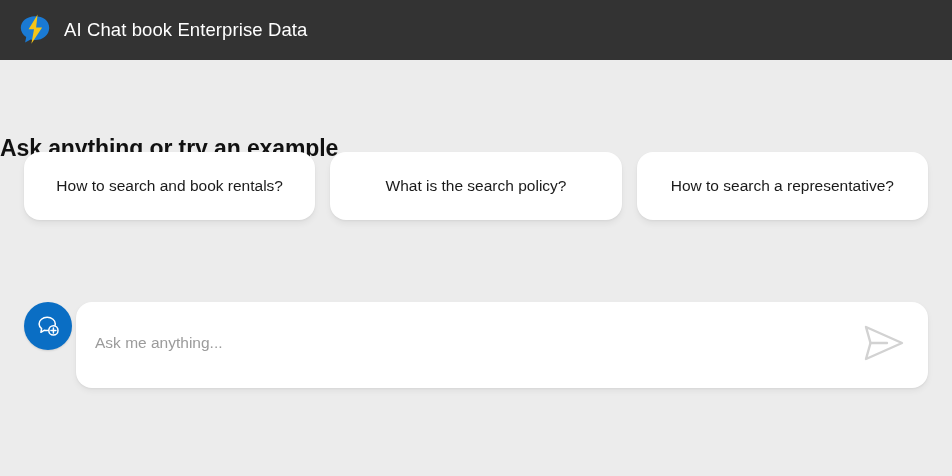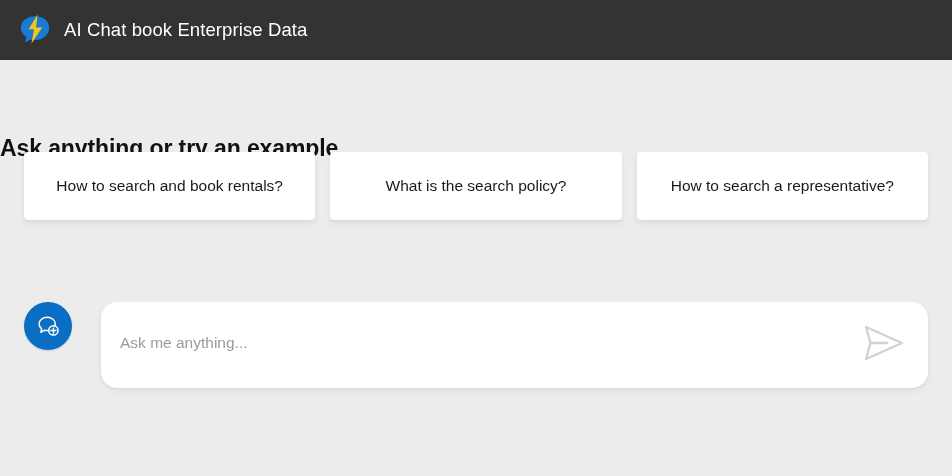--- a/index.html
+++ b/index.html
@@ -68,21 +68,21 @@
     left: 24px;
     top: 92px;
     width: 904px;
     display: flex;
     gap: 15px;
   }
   .example-card {
     flex: 1 1 0;
     height: 68px;
     background: #ffffff;
-    border-radius: 4px;
+    border-radius: 16px;
     box-shadow: 0 4px 6px rgba(0,0,0,0.055), 0 1px 2px rgba(0,0,0,0.05);
     display: flex;
     align-items: center;
     justify-content: center;
     text-align: center;
     padding: 0 2px;
     box-sizing: border-box;
     cursor: pointer;
   }
   .example-card-text {
@@ -92,21 +92,21 @@
   }
 
   
   .composer {
     position: absolute;
     left: 24px;
     top: 242px;
     width: 904px;
     display: flex;
     align-items: flex-start;
-    gap: 29px;
+    gap: 4px;
   }
   .new-chat-button {
     width: 48px;
     height: 48px;
     flex: 0 0 48px;
     border-radius: 50%;
     background: #0a6ec4;
     display: flex;
     align-items: center;
     justify-content: center;

